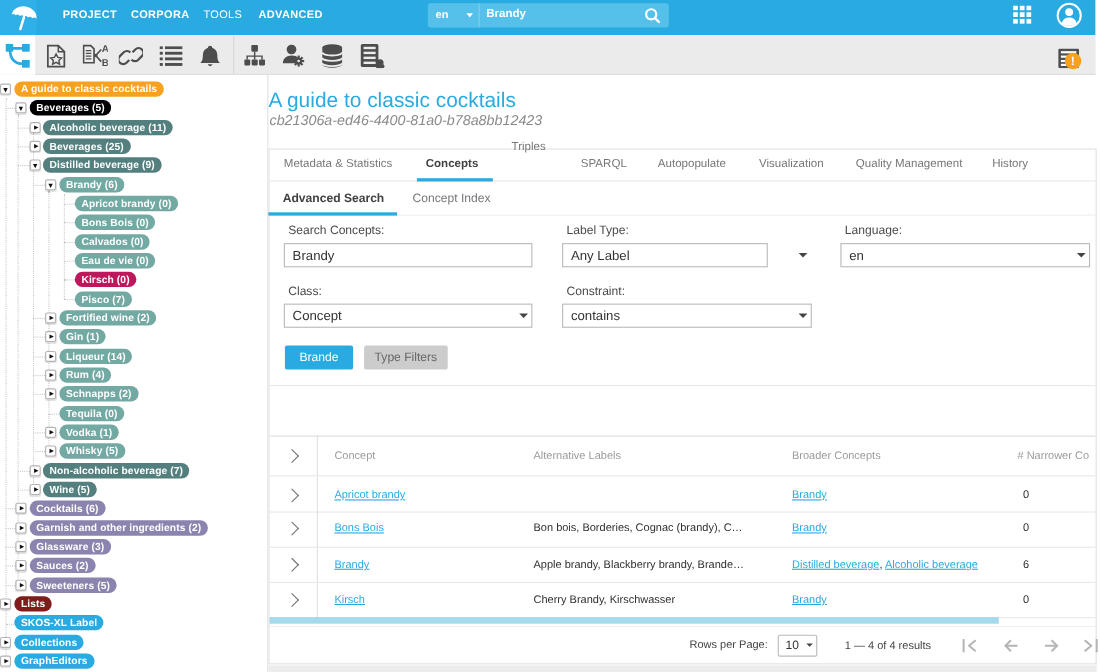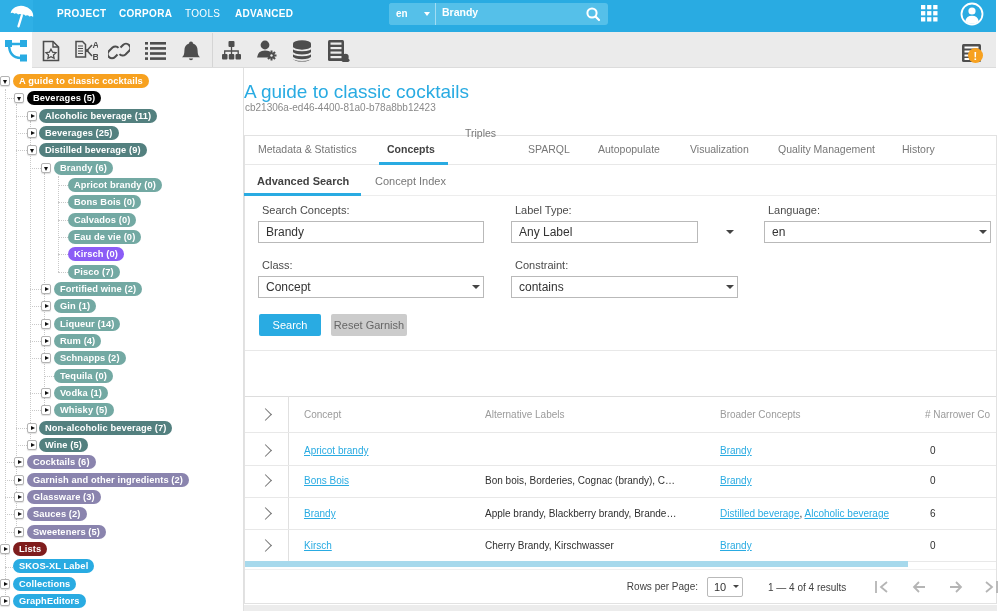--- a/index.html
+++ b/index.html
@@ -232,21 +232,21 @@
     <i></i>
   </div>
 <div class="pill" style="left:54px;top:161px;background:#73a9a3">Brandy (6)</div>
 <div class="tog d" style="left:41px;top:163px">
     <i></i>
   </div>
 <div class="pill" style="left:68px;top:178px;background:#73a9a3">Apricot brandy (0)</div>
 <div class="pill" style="left:68px;top:195px;background:#73a9a3">Bons Bois (0)</div>
 <div class="pill" style="left:68px;top:213px;background:#73a9a3">Calvados (0)</div>
 <div class="pill" style="left:68px;top:230px;background:#73a9a3">Eau de vie (0)</div>
-<div class="pill" style="left:68px;top:247px;background:#8b5cf6">Kirsch (0)</div>
+<div class="pill" style="left:68px;top:247px;background:#be185d">Kirsch (0)</div>
 <div class="pill" style="left:68px;top:265px;background:#73a9a3">Pisco (7)</div>
 <div class="pill" style="left:54px;top:282px;background:#73a9a3">Fortified wine (2)</div>
 <div class="tog r" style="left:41px;top:284px">
     <i></i>
   </div>
 <div class="pill" style="left:54px;top:299px;background:#73a9a3">Gin (1)</div>
 <div class="tog r" style="left:41px;top:301px">
     <i></i>
   </div>
 <div class="pill" style="left:54px;top:317px;background:#73a9a3">Liqueur (14)</div>
@@ -306,21 +306,21 @@
 <div class="pill" style="left:13px;top:577px;background:#29abe2">Collections</div>
 <div class="tog r" style="left:0px;top:579px">
     <i></i>
   </div>
 <div class="pill" style="left:13px;top:594px;background:#29abe2">GraphEditors</div>
 <div class="tog r" style="left:0px;top:596px">
     <i></i>
   </div>
 
 <div class="abs" style="left:244px;top:81px;font-size:19px;color:#29abe2">A guide to classic cocktails</div>
-<div class="abs" style="left:245px;top:102px;font-size:10px;color:#8a8a8a">cb21306a-ed46-4400-81a0-b78a8bb12423</div>
+<div class="abs" style="left:245px;top:102px;font-size:13px;font-style:italic;color:#8a8a8a">cb21306a-ed46-4400-81a0-b78a8bb12423</div>
 
 <div class="abs" style="left:244px;top:135px;width:753px;height:469px;background:#fff;border:1px solid #e2e2e2"></div>
 
 <div class="tab1" style="left:258px;top:143px">Metadata &amp; Statistics</div>
 <div class="tab1" style="left:387px;top:143px;color:#424242;font-weight:bold;font-size:10.5px">Concepts</div>
 <div class="tab1" style="left:465px;top:127px">Triples</div>
 <div class="tab1" style="left:528px;top:143px">SPARQL</div>
 <div class="tab1" style="left:598px;top:143px">Autopopulate</div>
 <div class="tab1" style="left:690px;top:143px">Visualization</div>
 <div class="tab1" style="left:778px;top:143px">Quality Management</div>
@@ -340,22 +340,22 @@
 <div class="inp" style="left:511px;top:221px;width:187px">Any Label</div>
 <div class="sel-arrow" style="left:726px;top:230px"></div>
 <div class="inp" style="left:764px;top:221px;width:227px">en</div>
 <div class="sel-arrow" style="left:979px;top:230px"></div>
 <div class="lbl" style="left:262px;top:259px">Class:</div>
 <div class="lbl" style="left:515px;top:259px">Constraint:</div>
 <div class="inp" style="left:258px;top:276px;width:226px">Concept</div>
 <div class="sel-arrow" style="left:472px;top:285px"></div>
 <div class="inp" style="left:511px;top:276px;width:227px">contains</div>
 <div class="sel-arrow" style="left:726px;top:285px"></div>
-<div class="abs" style="left:259px;top:314px;width:62px;height:22px;background:#29abe2;border-radius:2px;color:#fff;font-size:11px;text-align:center;line-height:22px">Search</div>
-<div class="abs" style="left:331px;top:314px;width:76px;height:22px;background:#ccc;border-radius:2px;color:#666;font-size:11px;text-align:center;line-height:22px">Reset Garnish</div>
+<div class="abs" style="left:259px;top:314px;width:62px;height:22px;background:#29abe2;border-radius:2px;color:#fff;font-size:11px;text-align:center;line-height:22px">Brande</div>
+<div class="abs" style="left:331px;top:314px;width:76px;height:22px;background:#ccc;border-radius:2px;color:#666;font-size:11px;text-align:center;line-height:22px">Type Filters</div>
 <div class="abs" style="left:245px;top:350px;width:751px;height:1px;background:#e8e8e8"></div>
 
 <div class="abs" style="left:245px;top:396px;width:751px;height:1px;background:#ddd"></div>
 <div class="abs" style="left:288px;top:396px;width:1px;height:165px;background:#e0e0e0"></div>
 <div class="hdrcell" style="left:304px;top:409px">Concept</div>
 <div class="hdrcell" style="left:485px;top:409px">Alternative Labels</div>
 <div class="hdrcell" style="left:720px;top:409px">Broader Concepts</div>
 <div class="hdrcell" style="left:925px;top:409px"># Narrower Co</div>
 <div class="chev" style="left:261px;top:410px"></div>
 <div class="abs" style="left:245px;top:432px;width:751px;height:1px;background:#e8e8e8"></div>

